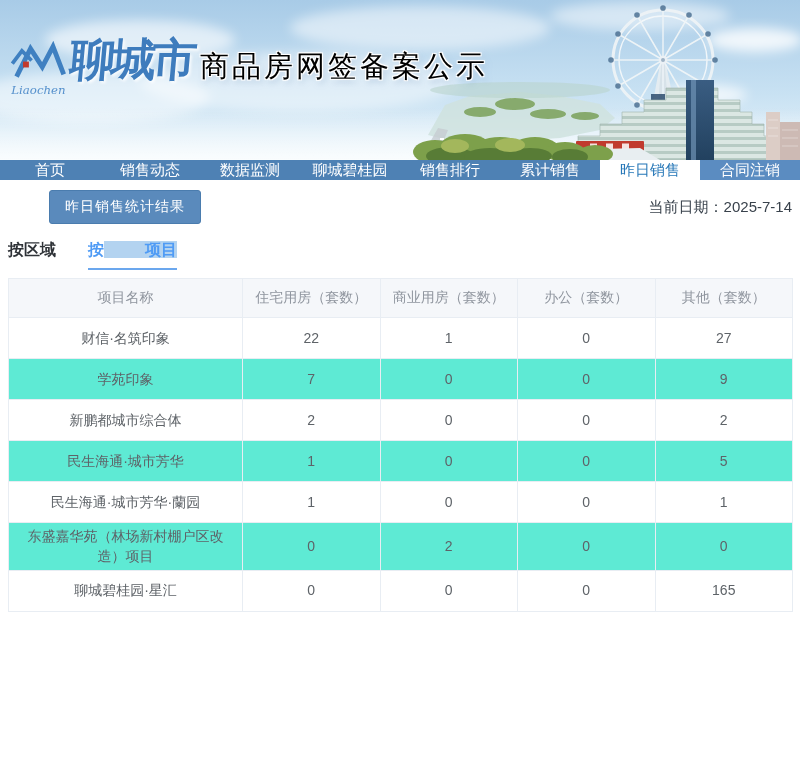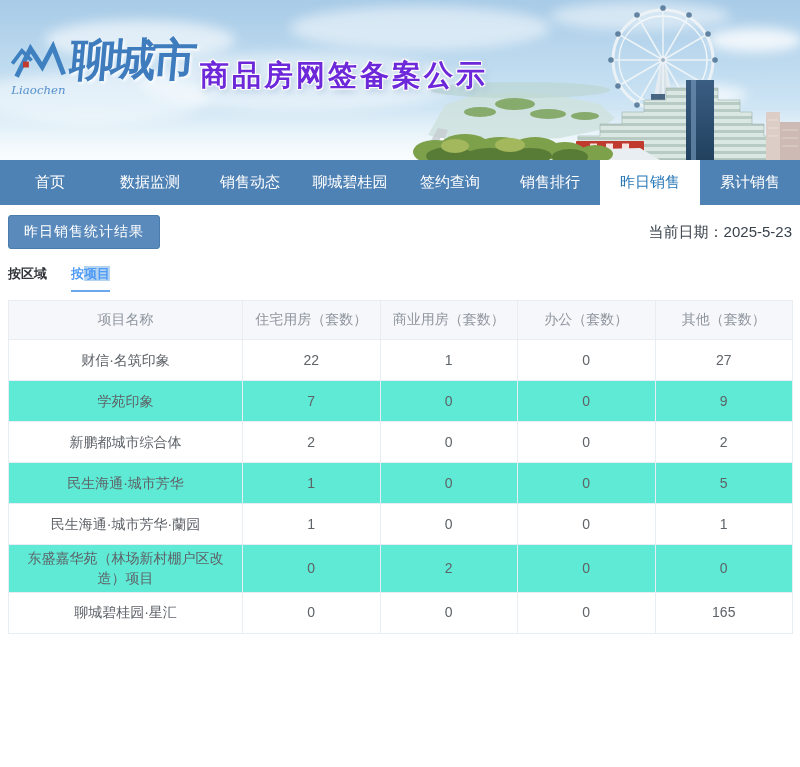--- a/index.html
+++ b/index.html
@@ -4,40 +4,40 @@
 <style>
   html,body{margin:0;padding:0;width:800px;height:767px;overflow:hidden;background:#fff;
     font-family:"Liberation Sans",sans-serif;}
   
   .banner{position:relative;width:800px;height:160px;background:#bcd8ee;overflow:hidden;}
   .banner svg.art{position:absolute;left:0;top:0;}
   .logo{position:absolute;left:10px;top:38px;width:56px;height:60px;}
   .city-name{position:absolute;left:70px;top:30px;font-family:"DejaVu Serif",serif;
     font-weight:900;font-size:45px;letter-spacing:-4px;color:#3e7cbd;transform:skewX(-5deg);
     text-shadow:2px 2px 3px rgba(255,255,255,.9);}
-  .banner-title{position:absolute;left:200px;top:56px;font-size:29px;font-weight:bold;
-    letter-spacing:3px;color:#6d28d9;
+  .banner-title{position:absolute;left:200px;top:47px;font-size:29px;font-weight:normal;
+    letter-spacing:3px;color:#000000;
     text-shadow:-1px -1px 0 #fff,1px -1px 0 #fff,-1px 1px 0 #fff,1px 1px 0 #fff,
       0 0 4px #fff,2px 3px 6px rgba(120,150,190,.55);}
   
-  .nav{display:flex;width:800px;height:45px;background:#4e81b4;}
+  .nav{display:flex;width:800px;height:20px;background:#4e81b4;}
   .nav-item{flex:1;display:flex;align-items:center;justify-content:center;color:#fff;
     font-size:15px;cursor:pointer;white-space:nowrap;}
   .nav-item.hl{background:#5b8cc1;}
   .nav-item.active{background:#ffffff;color:#2878b8;}
   
   .content{padding:0 8px;background:#fff;}
   .toolbar{margin-top:12px;height:30px;display:flex;justify-content:space-between;align-items:center;}
   .result-btn{background:#5a8abc;border:1px solid #4a7cae;color:#fff;font-size:14px;
-    padding:7px 15px;border-radius:3px;cursor:pointer;font-family:inherit;letter-spacing:1px;}
+    padding:7px 15px;border-radius:3px;cursor:pointer;font-family:inherit;letter-spacing:1px;margin-left:41px;}
   .date{font-size:15px;color:#39424c;}
-  .tabs{margin-top:18px;display:flex;gap:24px;font-size:13px;}
+  .tabs{margin-top:18px;display:flex;gap:32px;font-size:16px;}
   .tab{padding-bottom:7px;color:#2f3338;font-weight:600;cursor:pointer;}
   .tab.active{color:#4f9bf5;border-bottom:2px solid #6ba7ee;}
-  .tab .sel{background:#b3d3f0;}
+  .tab .sel{background:#b3d3f0;padding-left:41px;}
   
   table{margin-top:8px;width:784px;border-collapse:collapse;table-layout:fixed;}
   th,td{border:1px solid #e8edf3;text-align:center;font-size:14px;}
   th{background:#f5f7fa;color:#8f959e;font-weight:normal;height:36px;}
   td{color:#5e6368;height:34px;padding:3px 8px;line-height:1.45;text-align:center;}
   tr.stripe td{background:#5eead4;}
 </style>
 </head>
 <body>
 
@@ -163,34 +163,34 @@
     <rect x="12" y="22" width="5.5" height="5.5" fill="#c13a2e"></rect>
     <text x="1" y="52" font-size="11" font-style="italic" fill="#5590cc" font-family="DejaVu Serif, serif">Liaocheng</text>
   </svg>
 
   <div class="city-name">聊城市</div>
   <div class="banner-title">商品房网签备案公示</div>
 </div>
 
 <div class="nav">
     <div class="nav-item">首页</div>
+    <div class="nav-item">销售动态</div>
     <div class="nav-item">数据监测</div>
-    <div class="nav-item">销售动态</div>
     <div class="nav-item">聊城碧桂园</div>
-    <div class="nav-item">签约查询</div>
     <div class="nav-item">销售排行</div>
+    <div class="nav-item">累计销售</div>
     <div class="nav-item active">昨日销售</div>
-    <div class="nav-item">累计销售</div>
+    <div class="nav-item hl">合同注销</div>
   </div>
 
 <div class="content">
   <div class="toolbar">
     <button class="result-btn">昨日销售统计结果</button>
     <div class="date">
-      <span>当前日期：</span><span>2025-5-23</span>
+      <span>当前日期：</span><span>2025-7-14</span>
     </div>
   </div>
 
   <div class="tabs">
     <div class="tab">按区域</div>
     <div class="tab active"><span>按</span><span class="sel">项目</span></div>
   </div>
 
   <table>
     <colgroup>

